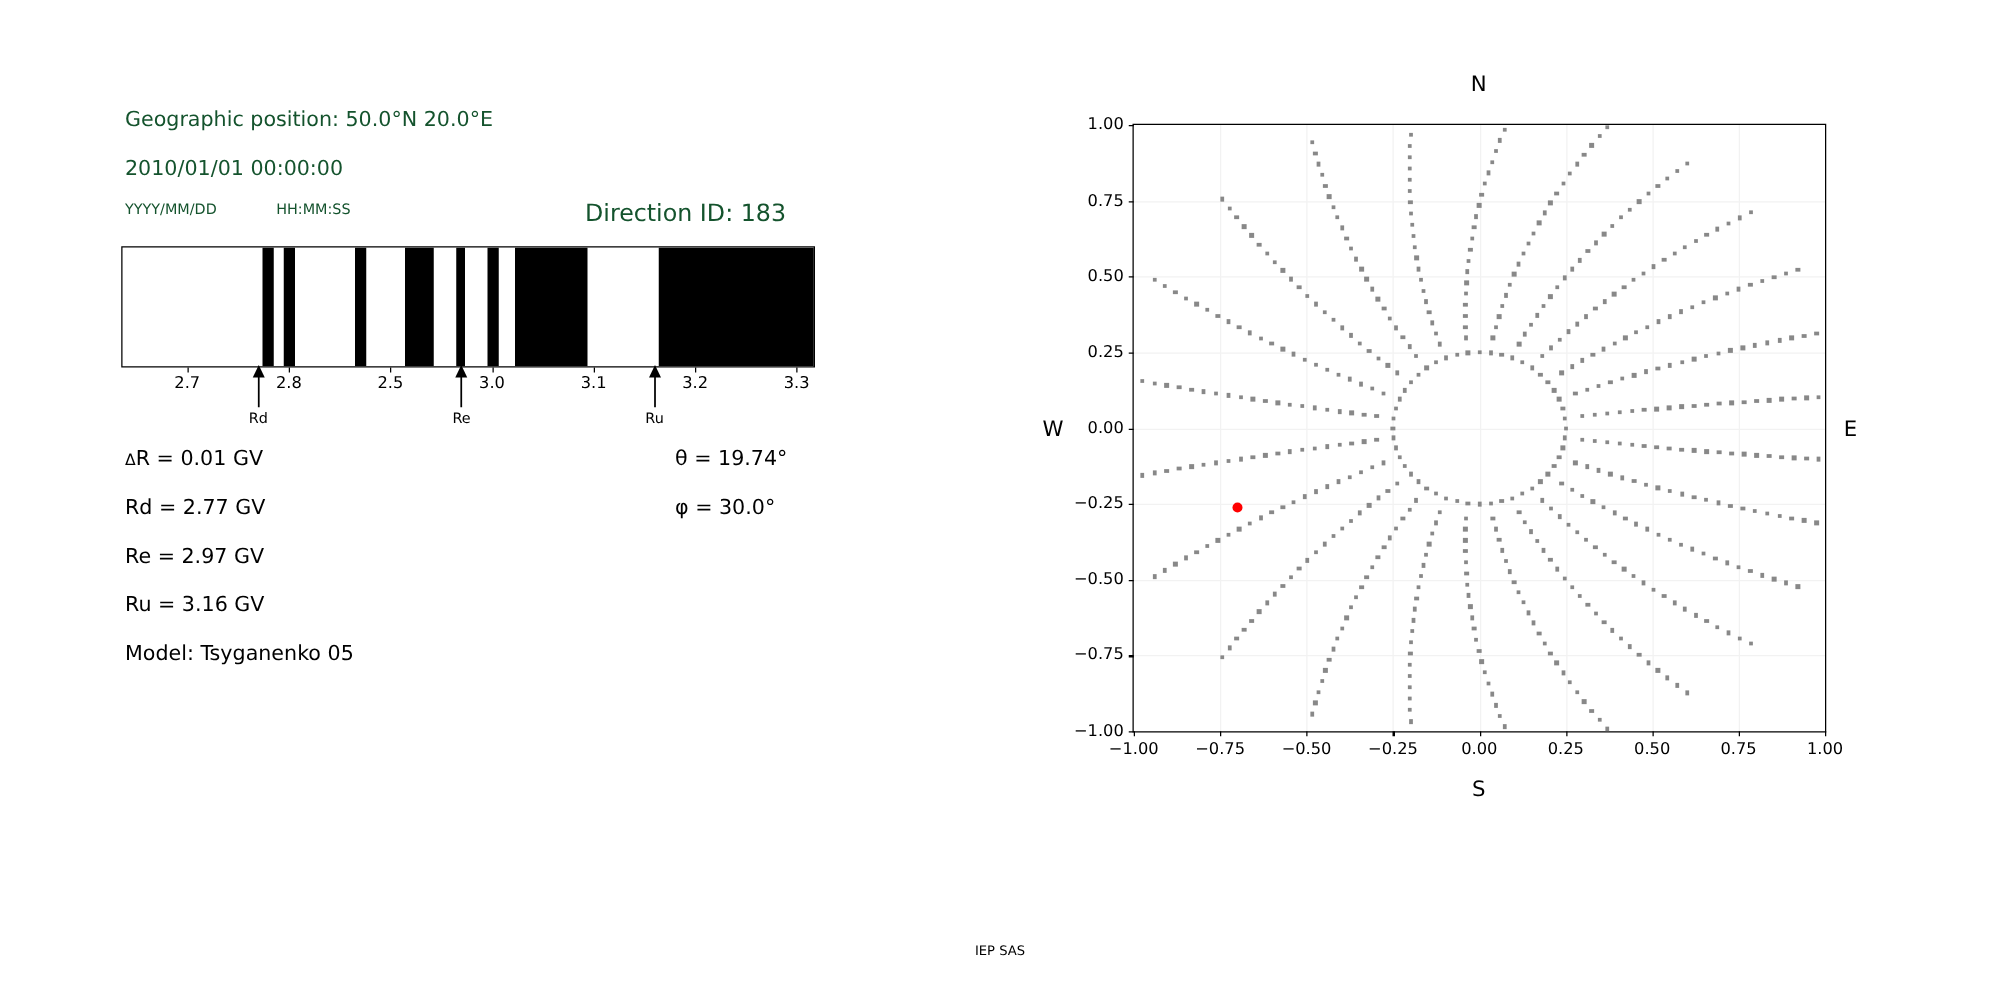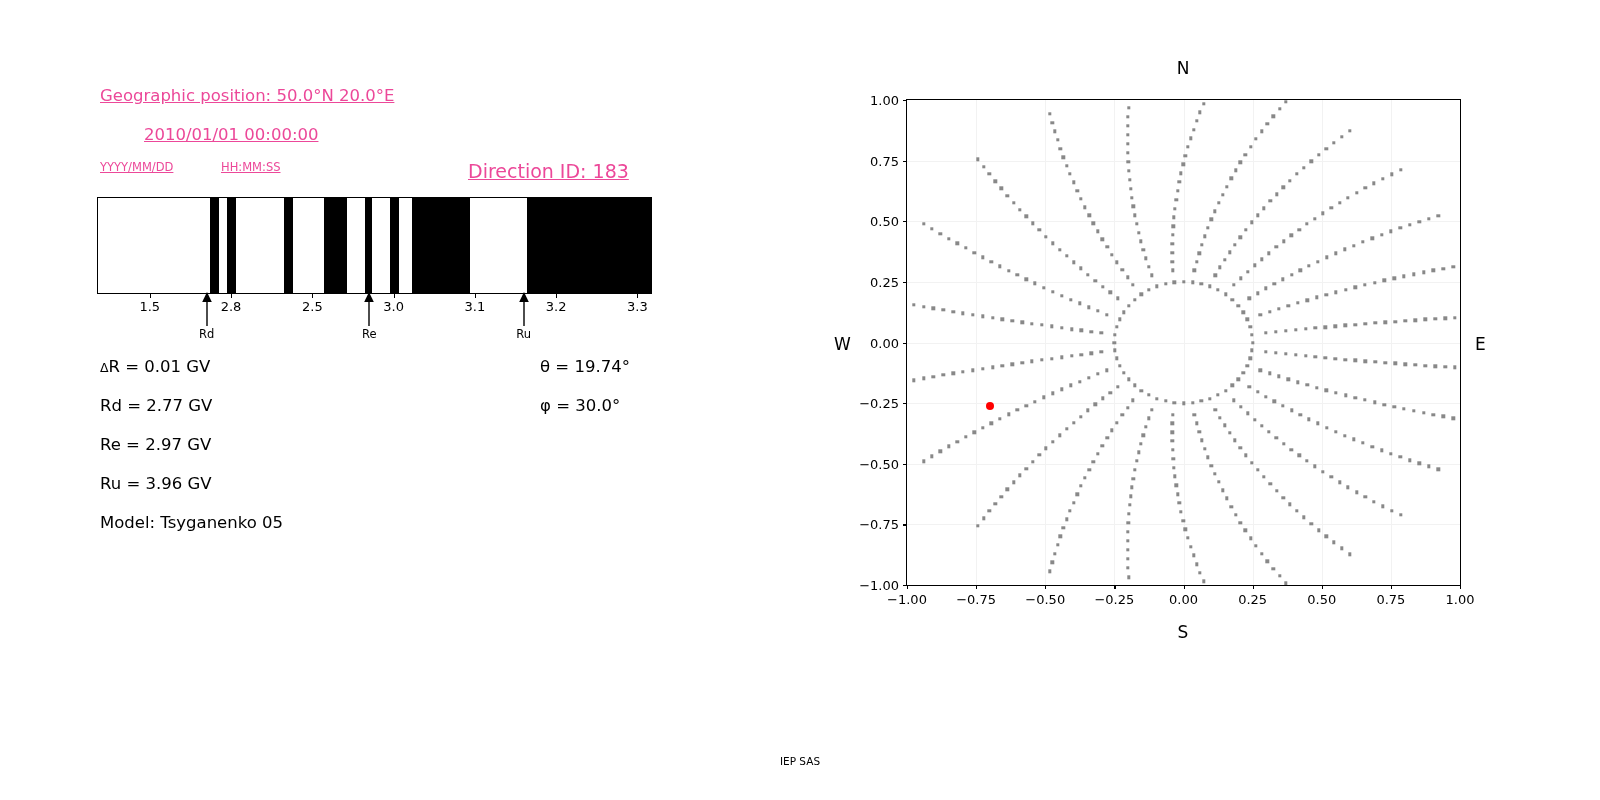--- a/index.html
+++ b/index.html
@@ -19,25 +19,24 @@
   
   #left-panel {
     position: absolute;
     left: 0; top: 0;
     width: 800px; height: 680px;
   }
   .info-line {
     position: absolute;
     white-space: nowrap;
     font-size: 16.5px;
-    color: #ec4899;
-    text-decoration: underline;
+    color: #14532d;
   }
   #geo-position { left: 100px; top: 86px; }
-  #datetime-value { left: 100px; top: 125px; margin-left: 44px; }
+  #datetime-value { left: 100px; top: 125px; }
   #date-format-hint {
     left: 100px; top: 160px; font-size: 11.5px;
   }
   #time-format-hint {
     left: 221px; top: 160px; font-size: 11.5px;
   }
   #direction-id {
     left: 468px; top: 160px; font-size: 19px;
   }
 
@@ -214,21 +213,21 @@
         <div class="penumbra-band" style="left: 186.083px; width: 8.93851px; background: rgb(0, 0, 0);"></div>
         <div class="penumbra-band" style="left: 225.9px; width: 23.5652px; background: rgb(0, 0, 0);"></div>
         <div class="penumbra-band" style="left: 266.53px; width: 7.31332px; background: rgb(0, 0, 0);"></div>
         <div class="penumbra-band" style="left: 291.72px; width: 8.93851px; background: rgb(0, 0, 0);"></div>
         <div class="penumbra-band" style="left: 314.473px; width: 57.694px; background: rgb(0, 0, 0);"></div>
         <div class="penumbra-band" style="left: 429.048px; width: 125.952px; background: rgb(0, 0, 0);"></div>
       </div>
   </div>
   <div id="penumbra-axis">
       <div class="axis-tick" style="left: 52.8184px;"></div>
-      <div class="axis-tick-label" style="left: 52.8184px;">1.5</div>
+      <div class="axis-tick-label" style="left: 52.8184px;">2.7</div>
       <div class="axis-tick" style="left: 134.078px;"></div>
       <div class="axis-tick-label" style="left: 134.078px;">2.8</div>
       <div class="axis-tick" style="left: 215.337px;"></div>
       <div class="axis-tick-label" style="left: 215.337px;">2.5</div>
       <div class="axis-tick" style="left: 296.596px;"></div>
       <div class="axis-tick-label" style="left: 296.596px;">3.0</div>
       <div class="axis-tick" style="left: 377.855px;"></div>
       <div class="axis-tick-label" style="left: 377.855px;">3.1</div>
       <div class="axis-tick" style="left: 459.114px;"></div>
       <div class="axis-tick-label" style="left: 459.114px;">3.2</div>
@@ -247,21 +246,21 @@
       <svg class="marker-arrow" viewBox="0 0 22 34" style="left: 426.611px;">
         <line x1="11" y1="34" x2="11" y2="5" stroke="#000" stroke-width="1.4"></line>
         <polygon points="11,0 6.2,10 15.8,10" fill="#000"></polygon>
       </svg>
       <div class="marker-label" style="left: 426.611px;">Ru</div>
     </div>
 
   <div class="stat-line stat-left" style="top:357px"><span class="delta-sub">Δ</span><span>R = 0.01 GV</span></div>
   <div class="stat-line stat-left" style="top:396px">Rd = 2.77 GV</div>
   <div class="stat-line stat-left" style="top:435px">Re = 2.97 GV</div>
-  <div class="stat-line stat-left" style="top:474px">Ru = 3.96 GV</div>
+  <div class="stat-line stat-left" style="top:474px">Ru = 3.16 GV</div>
   <div class="stat-line stat-left" style="top:513px">Model: Tsyganenko 05</div>
   <div class="stat-line stat-right" style="top:357px">θ = 19.74°</div>
   <div class="stat-line stat-right" style="top:396px">φ = 30.0°</div>
 </div>
 
 <div id="right-panel">
   <div id="sky-plot">
       <div class="gridline-v" style="left: 69.125px; background: rgb(242, 242, 242);"></div>
       <div class="gridline-v" style="left: 138.25px; background: rgb(242, 242, 242);"></div>
       <div class="gridline-v" style="left: 207.375px; background: rgb(242, 242, 242);"></div>

